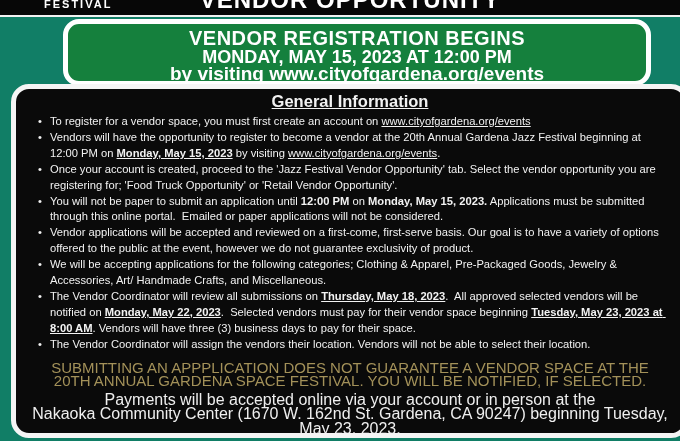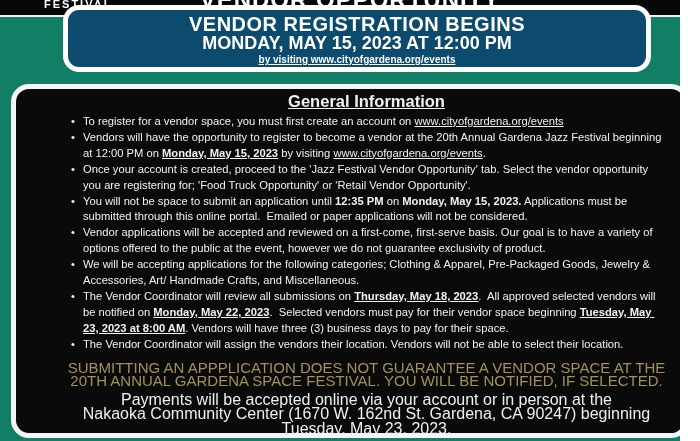--- a/index.html
+++ b/index.html
@@ -30,43 +30,42 @@
   }
   .big-title {
     position: absolute; left: 0; top: -12px; width: 100%;
     text-align: center; color: #ffffff;
     font-size: 24px; font-weight: 700; letter-spacing: 1px;
     line-height: 24px; white-space: nowrap;
   }
 
   
   .reg-box {
-    position: absolute; left: 63px; top: 5px;
+    position: absolute; left: 63px; top: 19px;
     width: 588px; height: 67px;
     box-sizing: border-box;
-    background: #0c4a6e;
+    background: #15803d;
     border: 5px solid #ffffff;
     border-radius: 16px;
     text-align: center; color: #ffffff;
   }
   .reg-heading  { font-size: 20px; font-weight: 700; line-height: 22px; margin-top: 3px; letter-spacing: .5px; }
   .reg-datetime { font-size: 18px; font-weight: 700; line-height: 16px; }
-  .reg-visit    { font-size: 10px; font-weight: 700; line-height: 17px; text-decoration: underline; }
+  .reg-visit    { font-size: 19px; font-weight: 700; line-height: 17px; }
 
   
   .info-panel {
     position: absolute; left: 11px; top: 84px;
     width: 678px; height: 354px;
     box-sizing: border-box;
     background: #0a0a0a;
     border: 5px solid #f5f5f5;
     border-radius: 18px;
     color: #f2f2f2;
     overflow: hidden;
-    padding-left: 33px;
   }
   .gi-heading {
     text-align: center; font-size: 16.5px; font-weight: 700;
     text-decoration: underline; margin-top: 3px; line-height: 19px;
   }
   .bullets { margin: 3px 16px 0 22px; font-size: 11.2px; line-height: 15.9px; }
   .bullet  { display: flex; }
   .bullet .dot { flex: 0 0 12px; width: 12px; }
   .bullet .btext { flex: 1 1 auto; }
   .seg { white-space: pre-wrap; }
@@ -110,21 +109,21 @@
         <div class="bullet">
           <span class="dot">•</span>
           <span class="btext"><span class="seg plain">Vendors will have the opportunity to register to become a vendor at the 20th Annual Gardena Jazz Festival beginning at 12:00 PM on </span><span class="seg bold-underline">Monday, May 15, 2023</span><span class="seg plain"> by visiting </span><span class="seg underline">www.cityofgardena.org/events</span><span class="seg plain">.</span></span>
         </div>
         <div class="bullet">
           <span class="dot">•</span>
           <span class="btext"><span class="seg plain">Once your account is created, proceed to the 'Jazz Festival Vendor Opportunity' tab. Select the vendor opportunity you are registering for; 'Food Truck Opportunity' or 'Retail Vendor Opportunity'.</span></span>
         </div>
         <div class="bullet">
           <span class="dot">•</span>
-          <span class="btext"><span class="seg plain">You will not be space to submit an application until </span><span class="seg bold">12:35 PM</span><span class="seg plain"> on </span><span class="seg bold">Monday, May 15, 2023.</span><span class="seg plain"> Applications must be submitted through this online portal.  Emailed or paper applications will not be considered.</span></span>
+          <span class="btext"><span class="seg plain">You will not be paper to submit an application until </span><span class="seg bold">12:00 PM</span><span class="seg plain"> on </span><span class="seg bold">Monday, May 15, 2023.</span><span class="seg plain"> Applications must be submitted through this online portal.  Emailed or paper applications will not be considered.</span></span>
         </div>
         <div class="bullet">
           <span class="dot">•</span>
           <span class="btext"><span class="seg plain">Vendor applications will be accepted and reviewed on a first-come, first-serve basis. Our goal is to have a variety of options offered to the public at the event, however we do not guarantee exclusivity of product.</span></span>
         </div>
         <div class="bullet">
           <span class="dot">•</span>
           <span class="btext"><span class="seg plain">We will be accepting applications for the following categories; Clothing &amp; Apparel, Pre-Packaged Goods, Jewelry &amp; Accessories, Art/ Handmade Crafts, and Miscellaneous.</span></span>
         </div>
         <div class="bullet">

